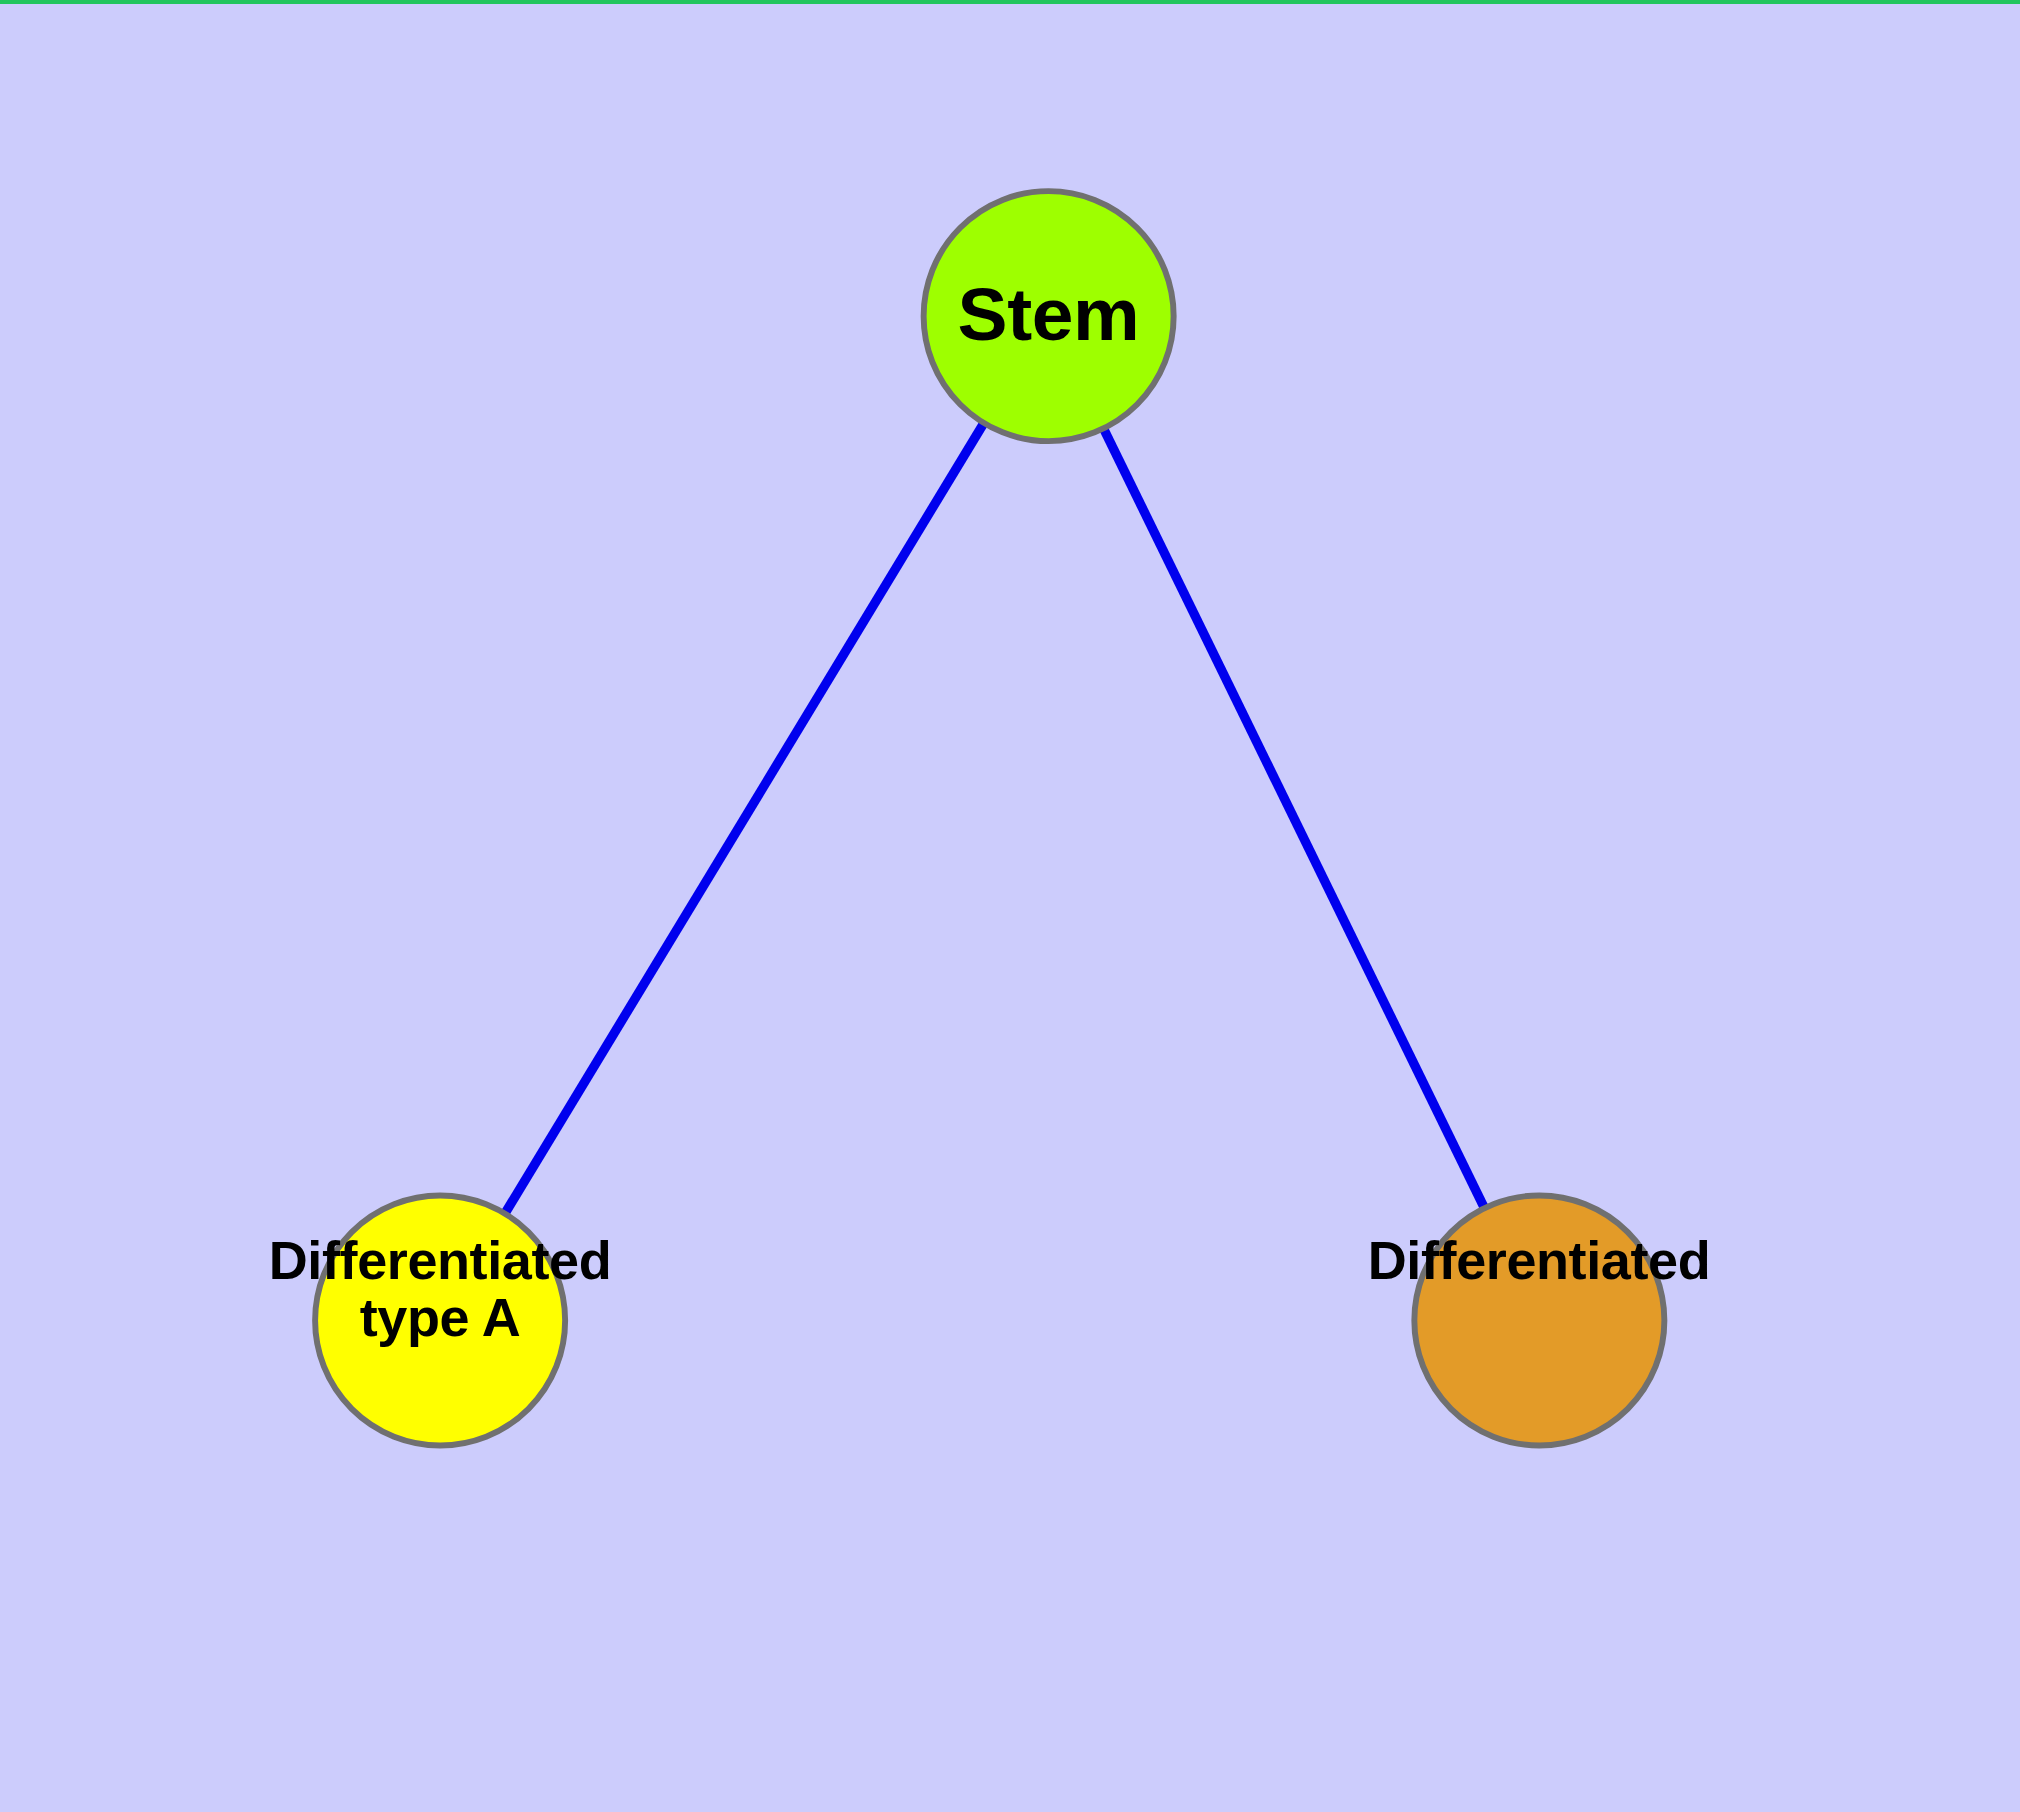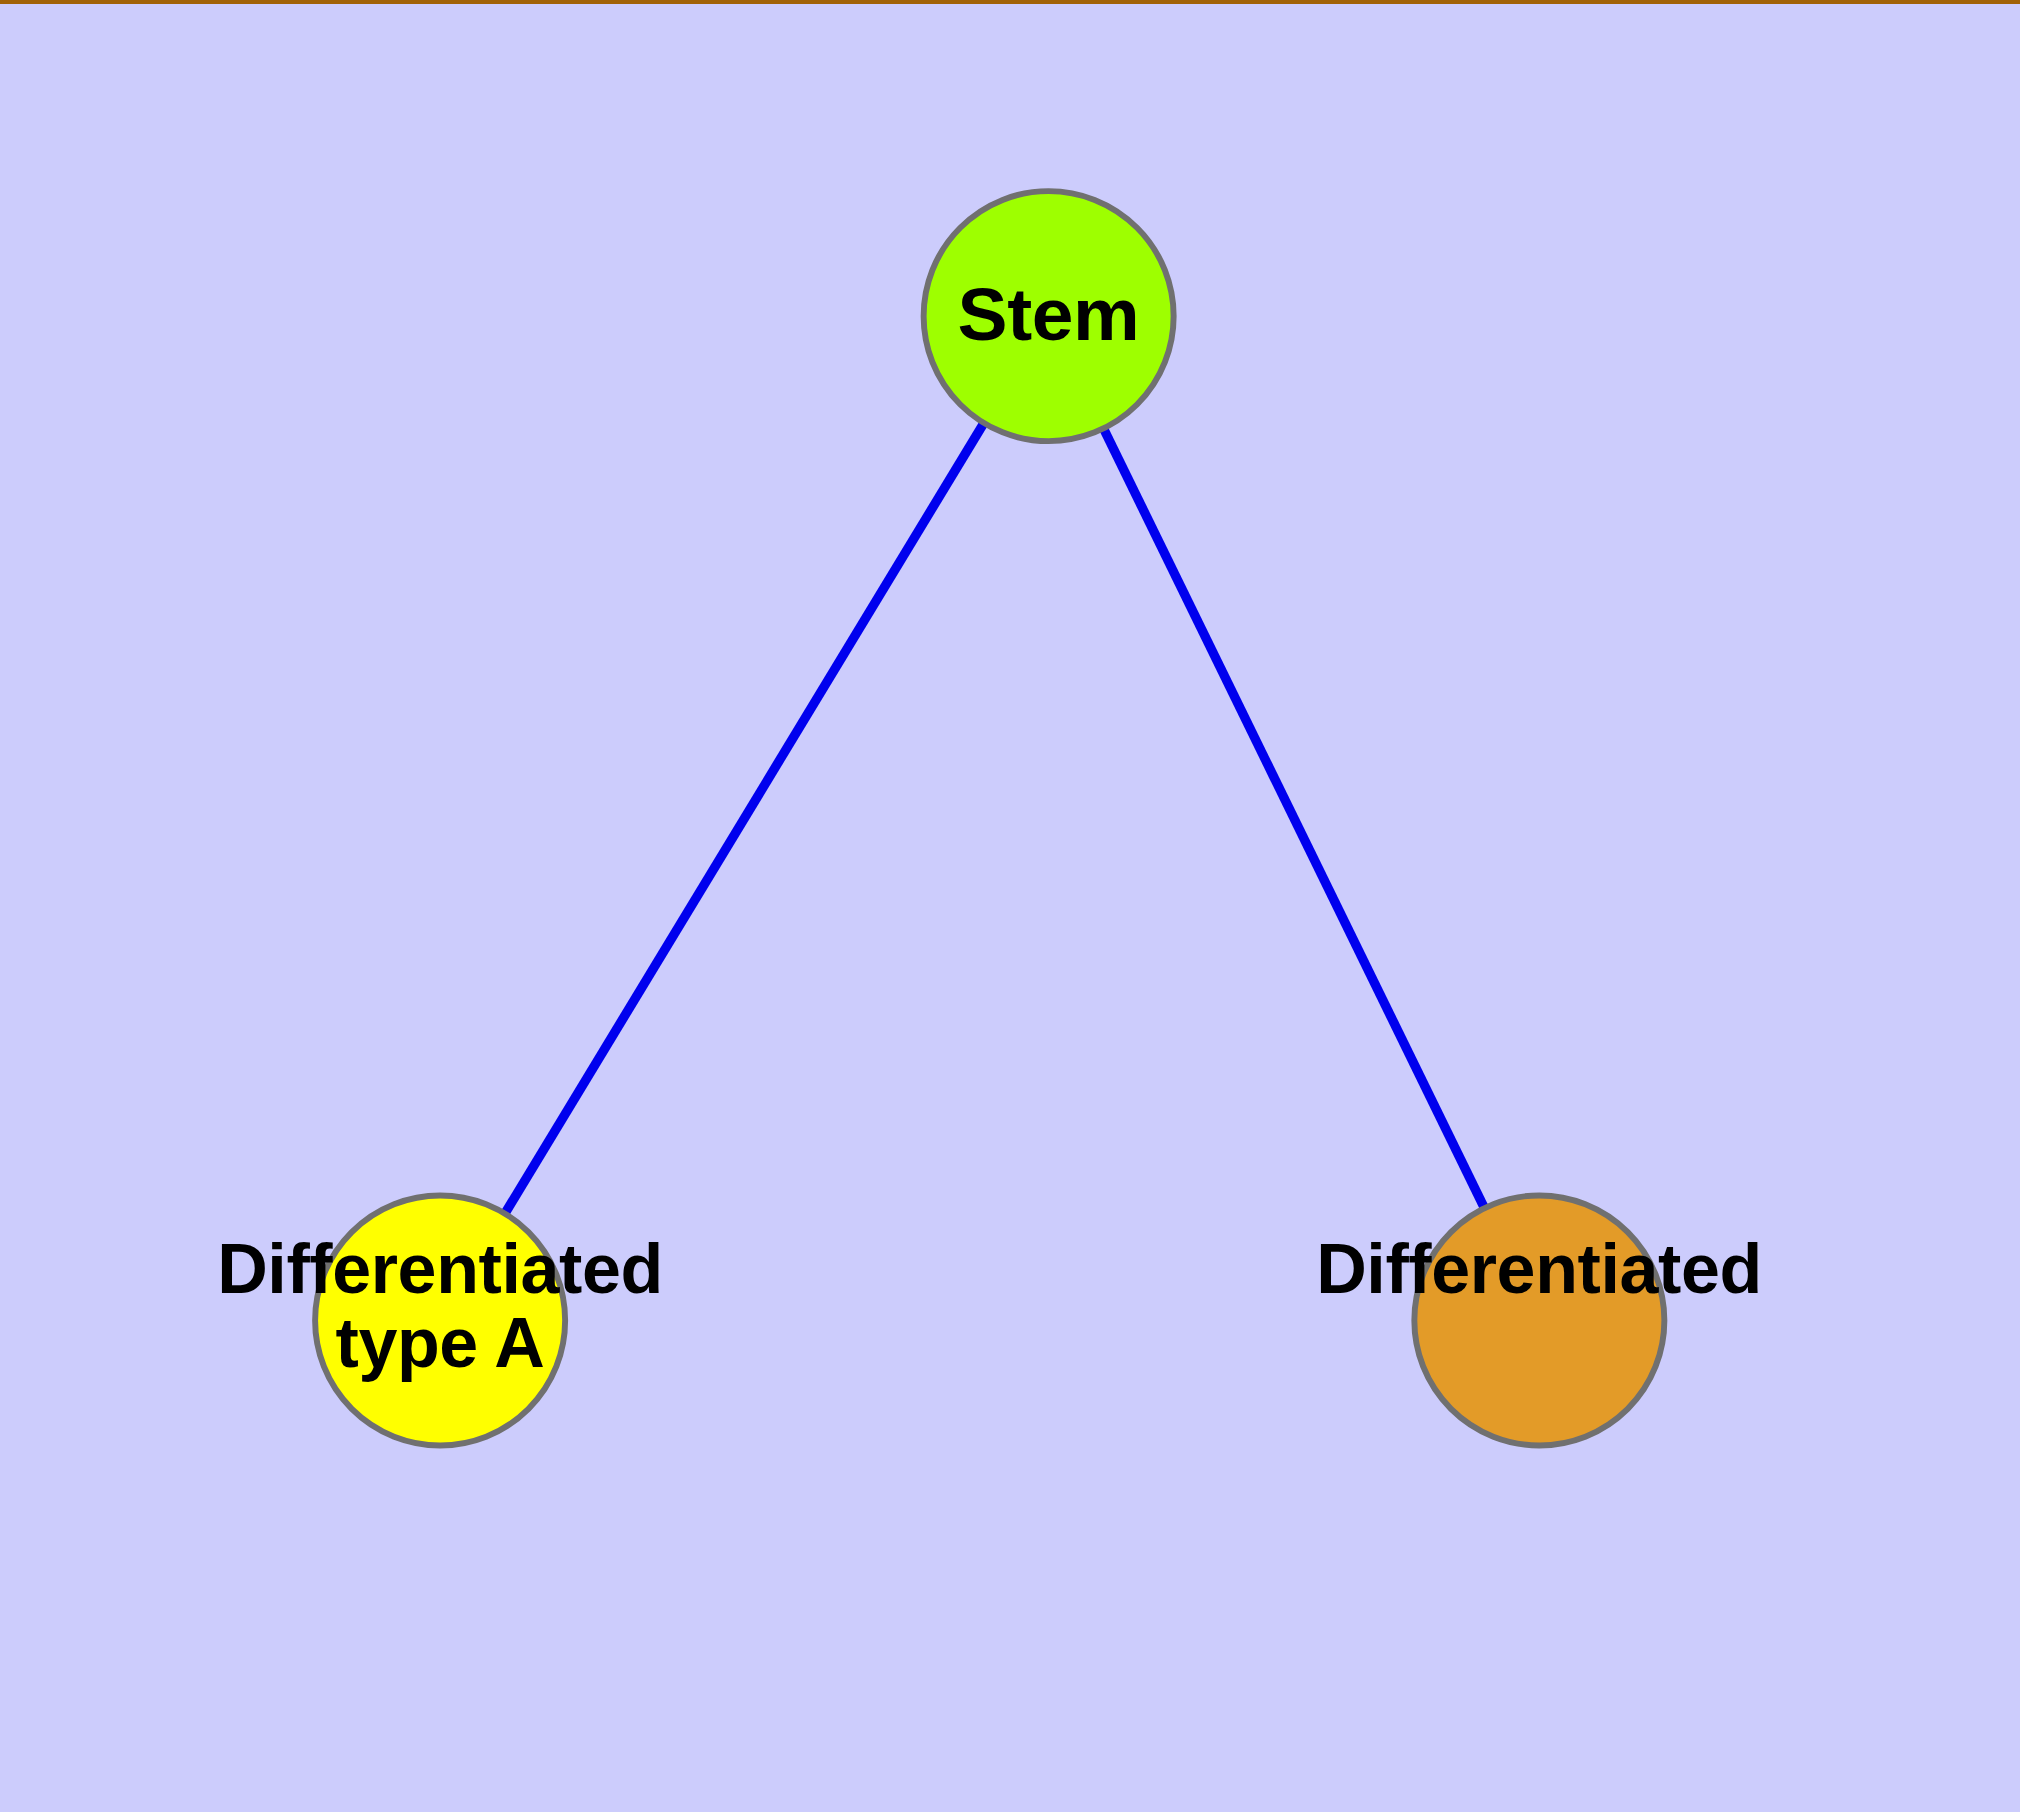--- a/index.html
+++ b/index.html
@@ -5,21 +5,21 @@
 <style>
   html, body {
     margin: 0;
     padding: 0;
     background: #ffffff;
   }
   #canvas {
     position: relative;
     width: 2021px;
     height: 1812px;
-    background: #a16207;
+    background: #22c55e;
     overflow: hidden;
     font-family: "Liberation Sans", "DejaVu Sans", sans-serif;
   }
   #plot-area {
     position: absolute;
     left: 0;
     top: 4.2px;
     width: 2021px;
     height: 1808px;
     background: #ccccfc;
@@ -38,21 +38,21 @@
     color: #000000;
     line-height: 1.06;
     white-space: pre;
     letter-spacing: -0.4px;
     pointer-events: none;
   }
   .label-stem {
     font-size: 75px;
   }
   .label-leaf {
-    font-size: 70px;
+    font-size: 54px;
   }
 </style>
 </head>
 <body>
 
 <div id="canvas">
   <div id="plot-area" style="background: rgb(204, 204, 252);"></div>
 
   <svg id="graph-svg" viewBox="0 0 2384 2138">
     <g>

